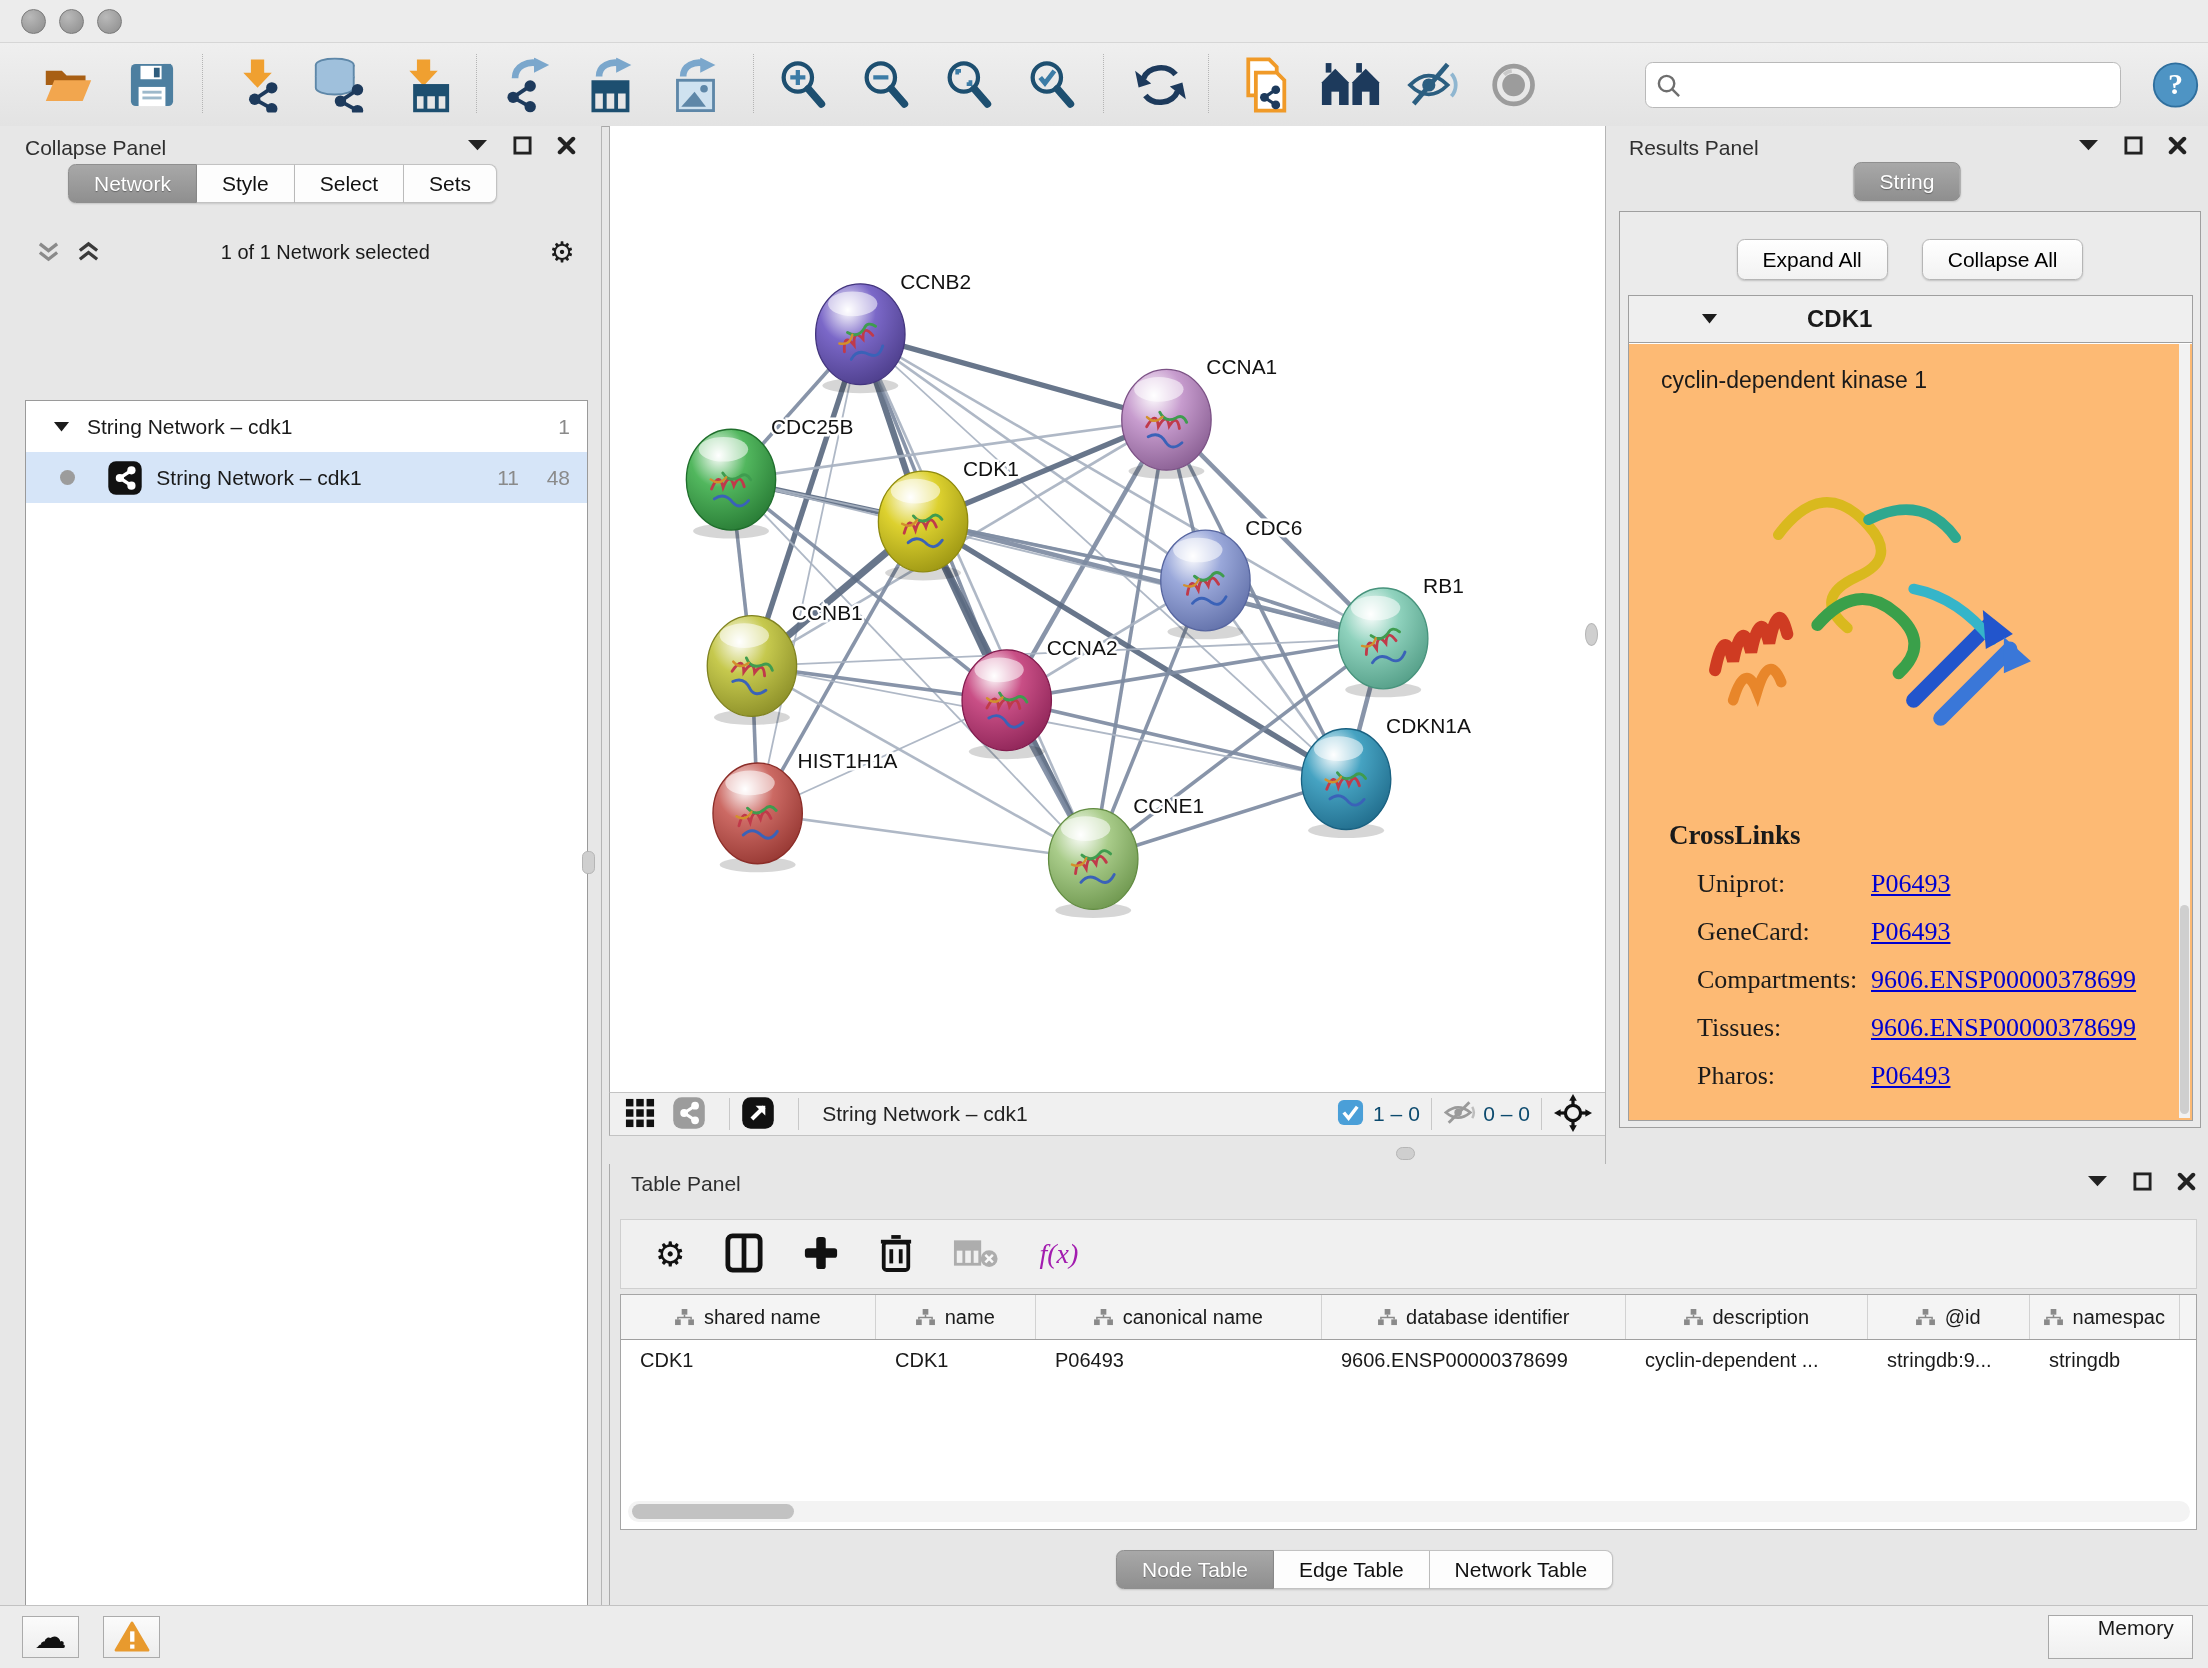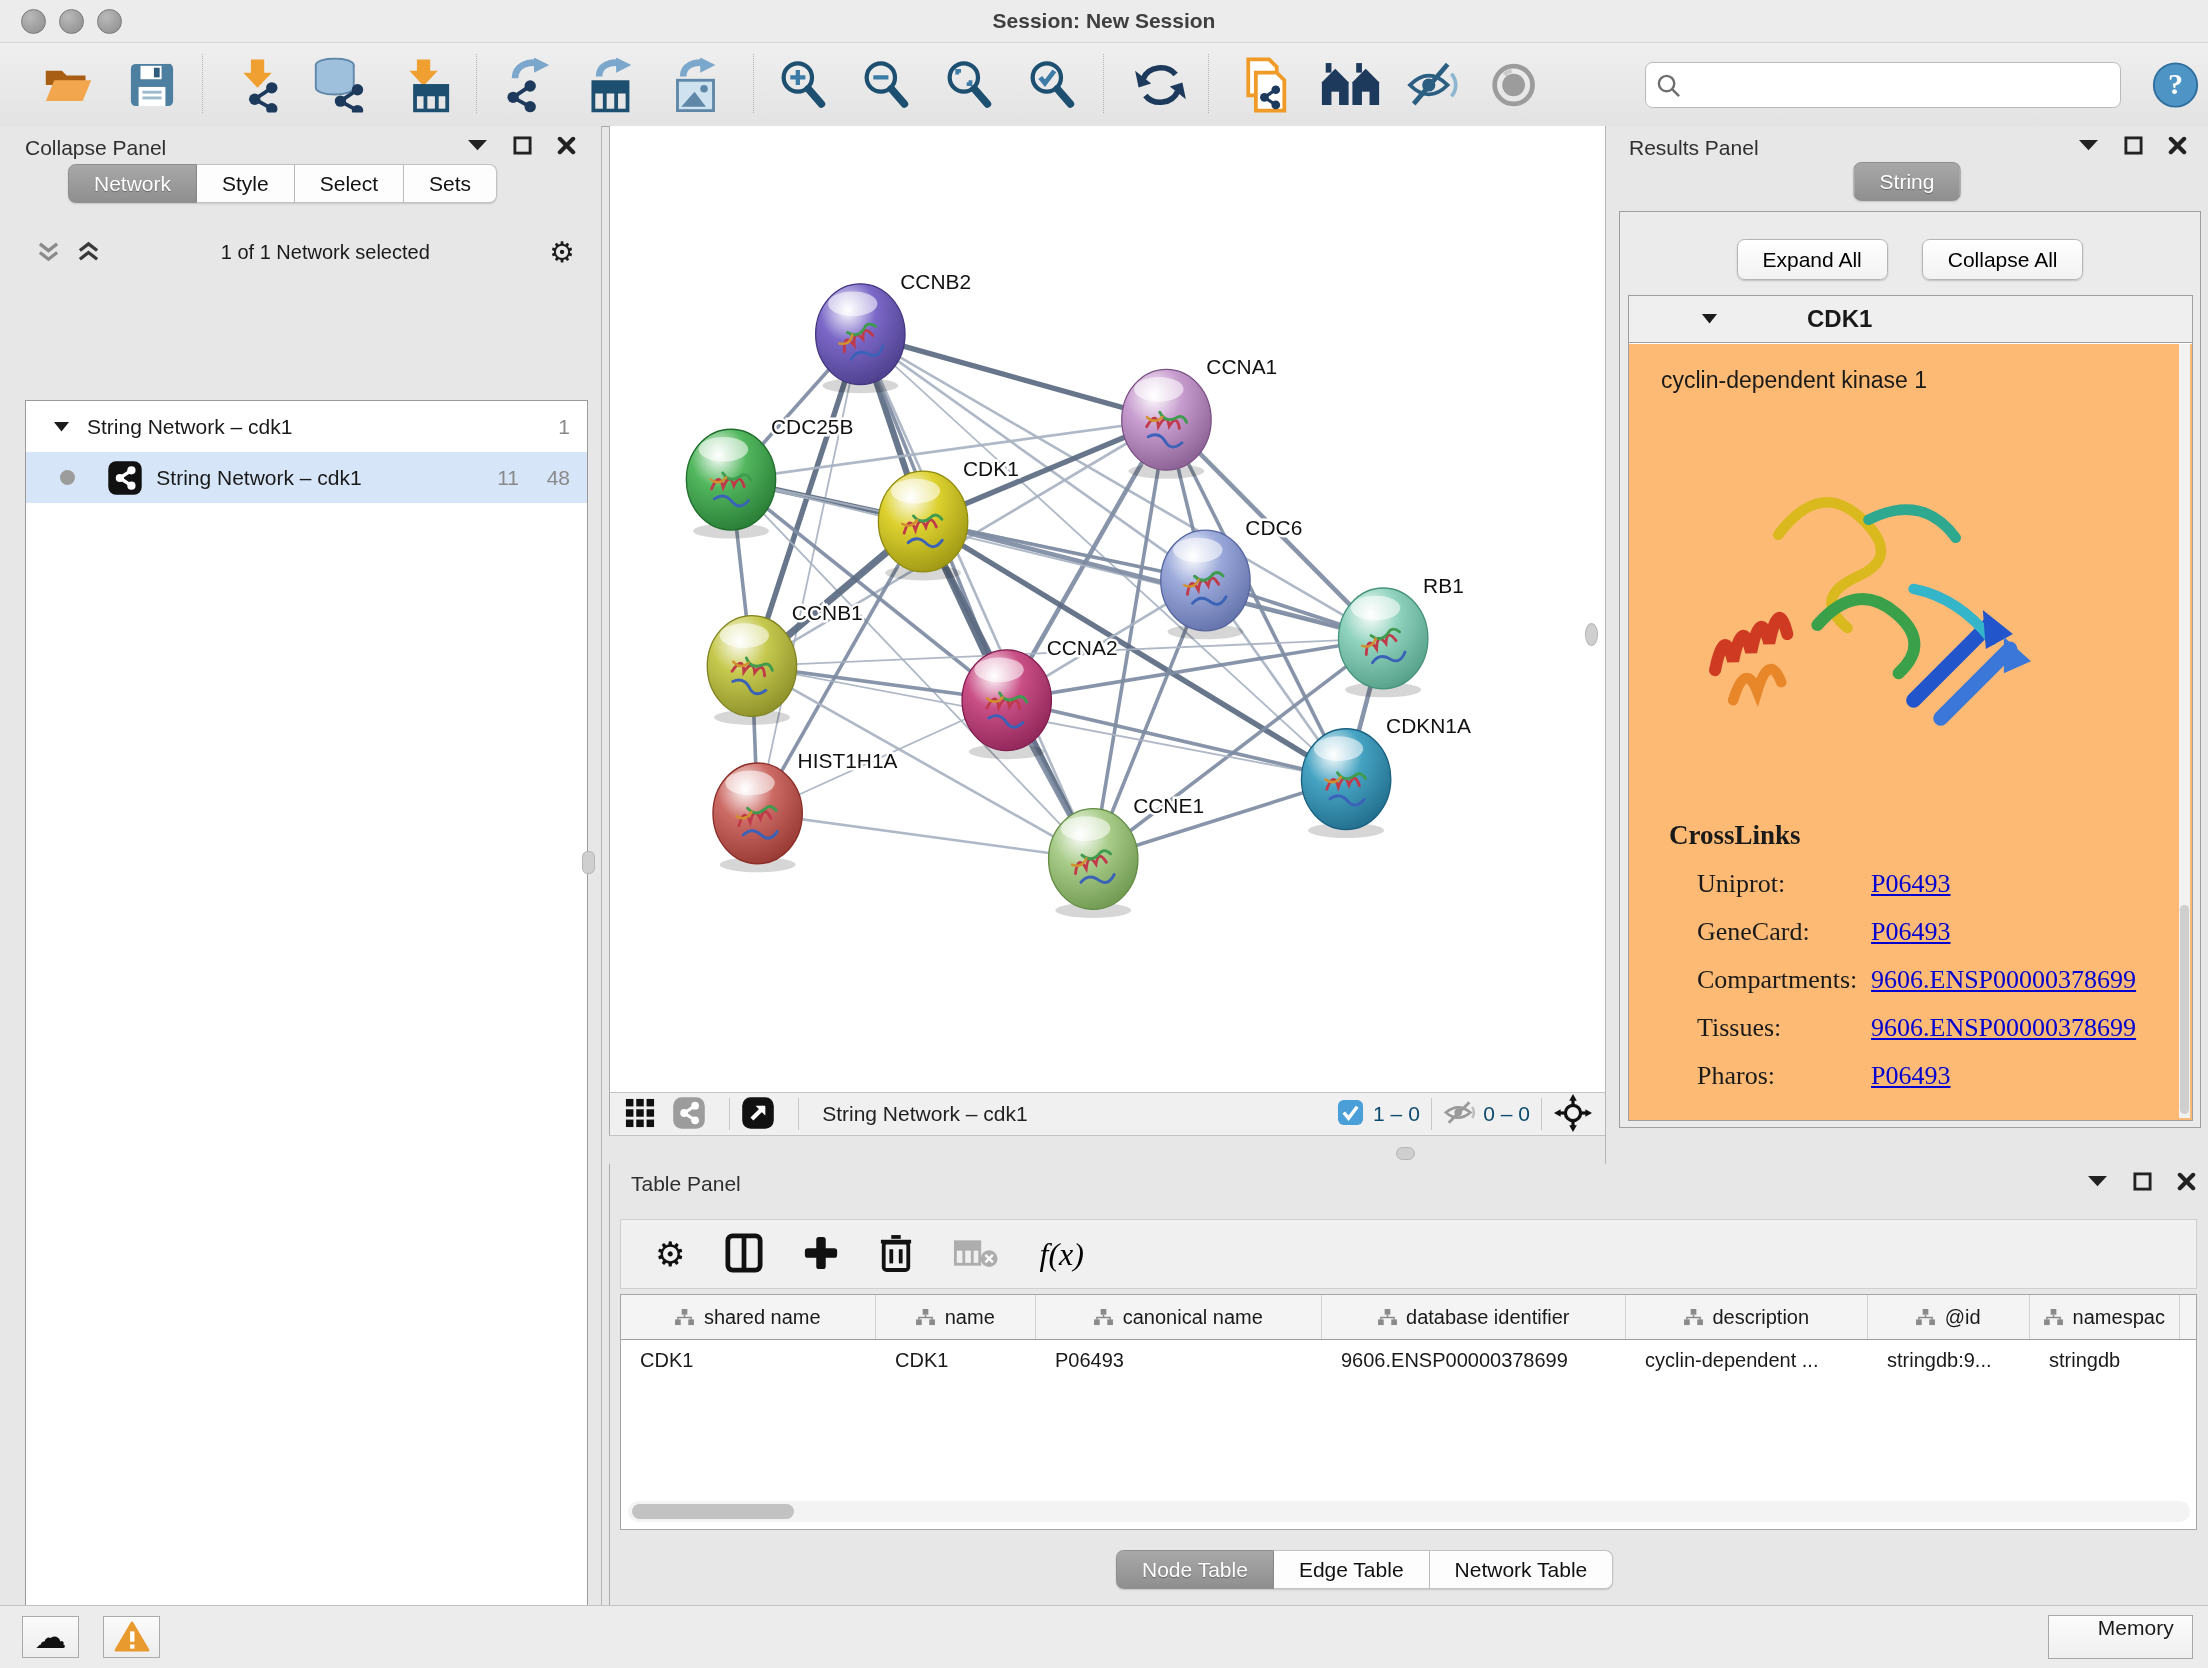--- a/index.html
+++ b/index.html
@@ -63,21 +63,20 @@
   .dot{width:21px;height:21px;border-radius:50%}
   .handle-dot{background:#cfcfcf;border:1px solid #b5b5b5;border-radius:5.7px}
 </style>
 </head>
 <body>
 
 <div id="titlebar" class="abs">
   <span class="tl" style="left:21px"></span>
   <span class="tl" style="left:59px"></span>
   <span class="tl" style="left:97px"></span>
-  <div id="win-title" class="abs">Session: New Session</div>
 </div>
 
 <div id="toolbar" class="abs">
   <span class="tbi" style="left:42px">
     <svg width="53" height="44" viewBox="0 0 56 46">
         <path d="M4 8h17l5 5h20v10H4z" fill="#a85f14"></path>
         <path d="M4 40 L13 18h39l-9 22z" fill="#f2a64e"></path>
       </svg>
     </span>
   <span class="tbi" style="left:129px">
@@ -719,21 +718,21 @@
           <line x1="11" y1="4" x2="11" y2="28"></line>
           <line x1="20" y1="4" x2="20" y2="28"></line>
         </g>
         <rect x="2" y="4" width="26" height="8" fill="#8a8a8a"></rect>
         <circle cx="38" cy="22" r="9" fill="#8a8a8a"></circle>
         <g stroke="#fff" stroke-width="2.6">
           <line x1="34" y1="18" x2="42" y2="26"></line>
           <line x1="42" y1="18" x2="34" y2="26"></line>
         </g>
       </svg></span>
-  <span style="font-family:'Liberation Serif',serif;font-style:italic;font-size:32px;color:#000000">f(x)</span>
+  <span style="font-family:'Liberation Serif',serif;font-style:italic;font-size:28px;color:#a21caf">f(x)</span>
 </div>
 <div id="tbl" class="abs">
   <div id="tbl-head"><div class="th" style="width: 255px;">
         <svg width="19" height="17" viewBox="0 0 20 18">
           <g fill="#8a8a8a">
             <rect x="7" y="0" width="6" height="6"></rect>
             <rect x="0" y="11" width="6" height="6"></rect>
             <rect x="14" y="11" width="6" height="6"></rect>
           </g>
           <g stroke="#8a8a8a" stroke-width="1.6" fill="none">

